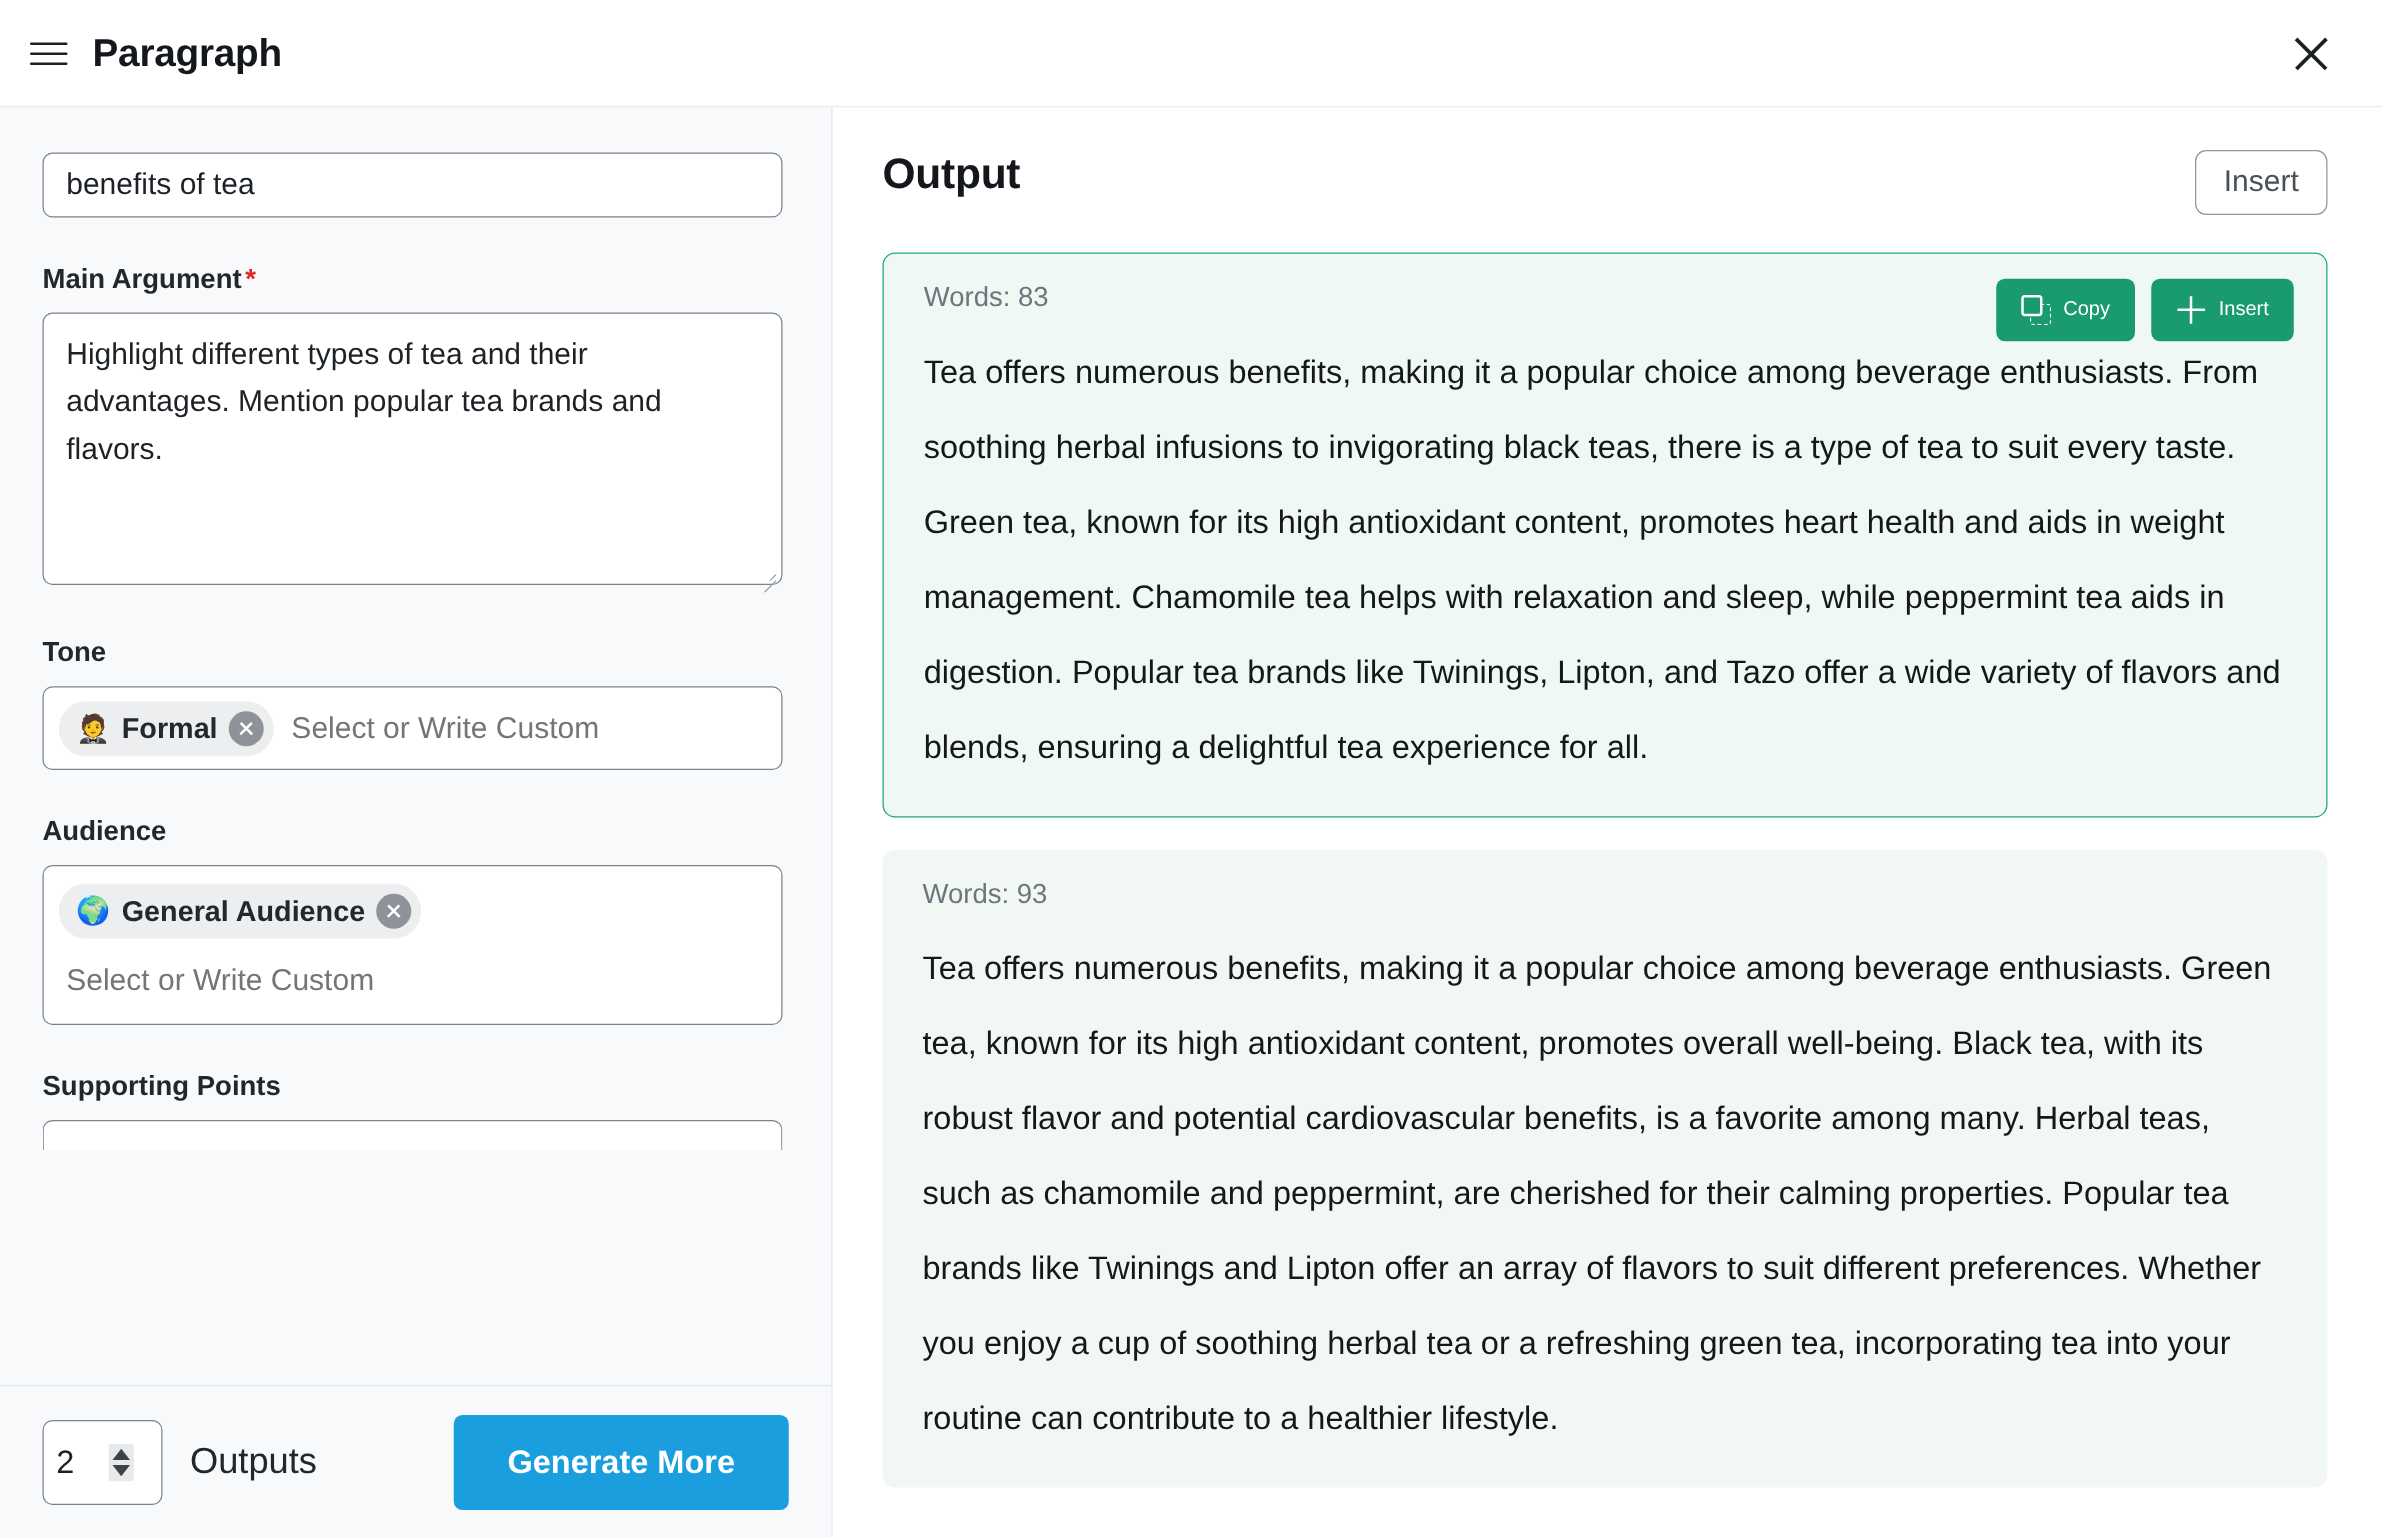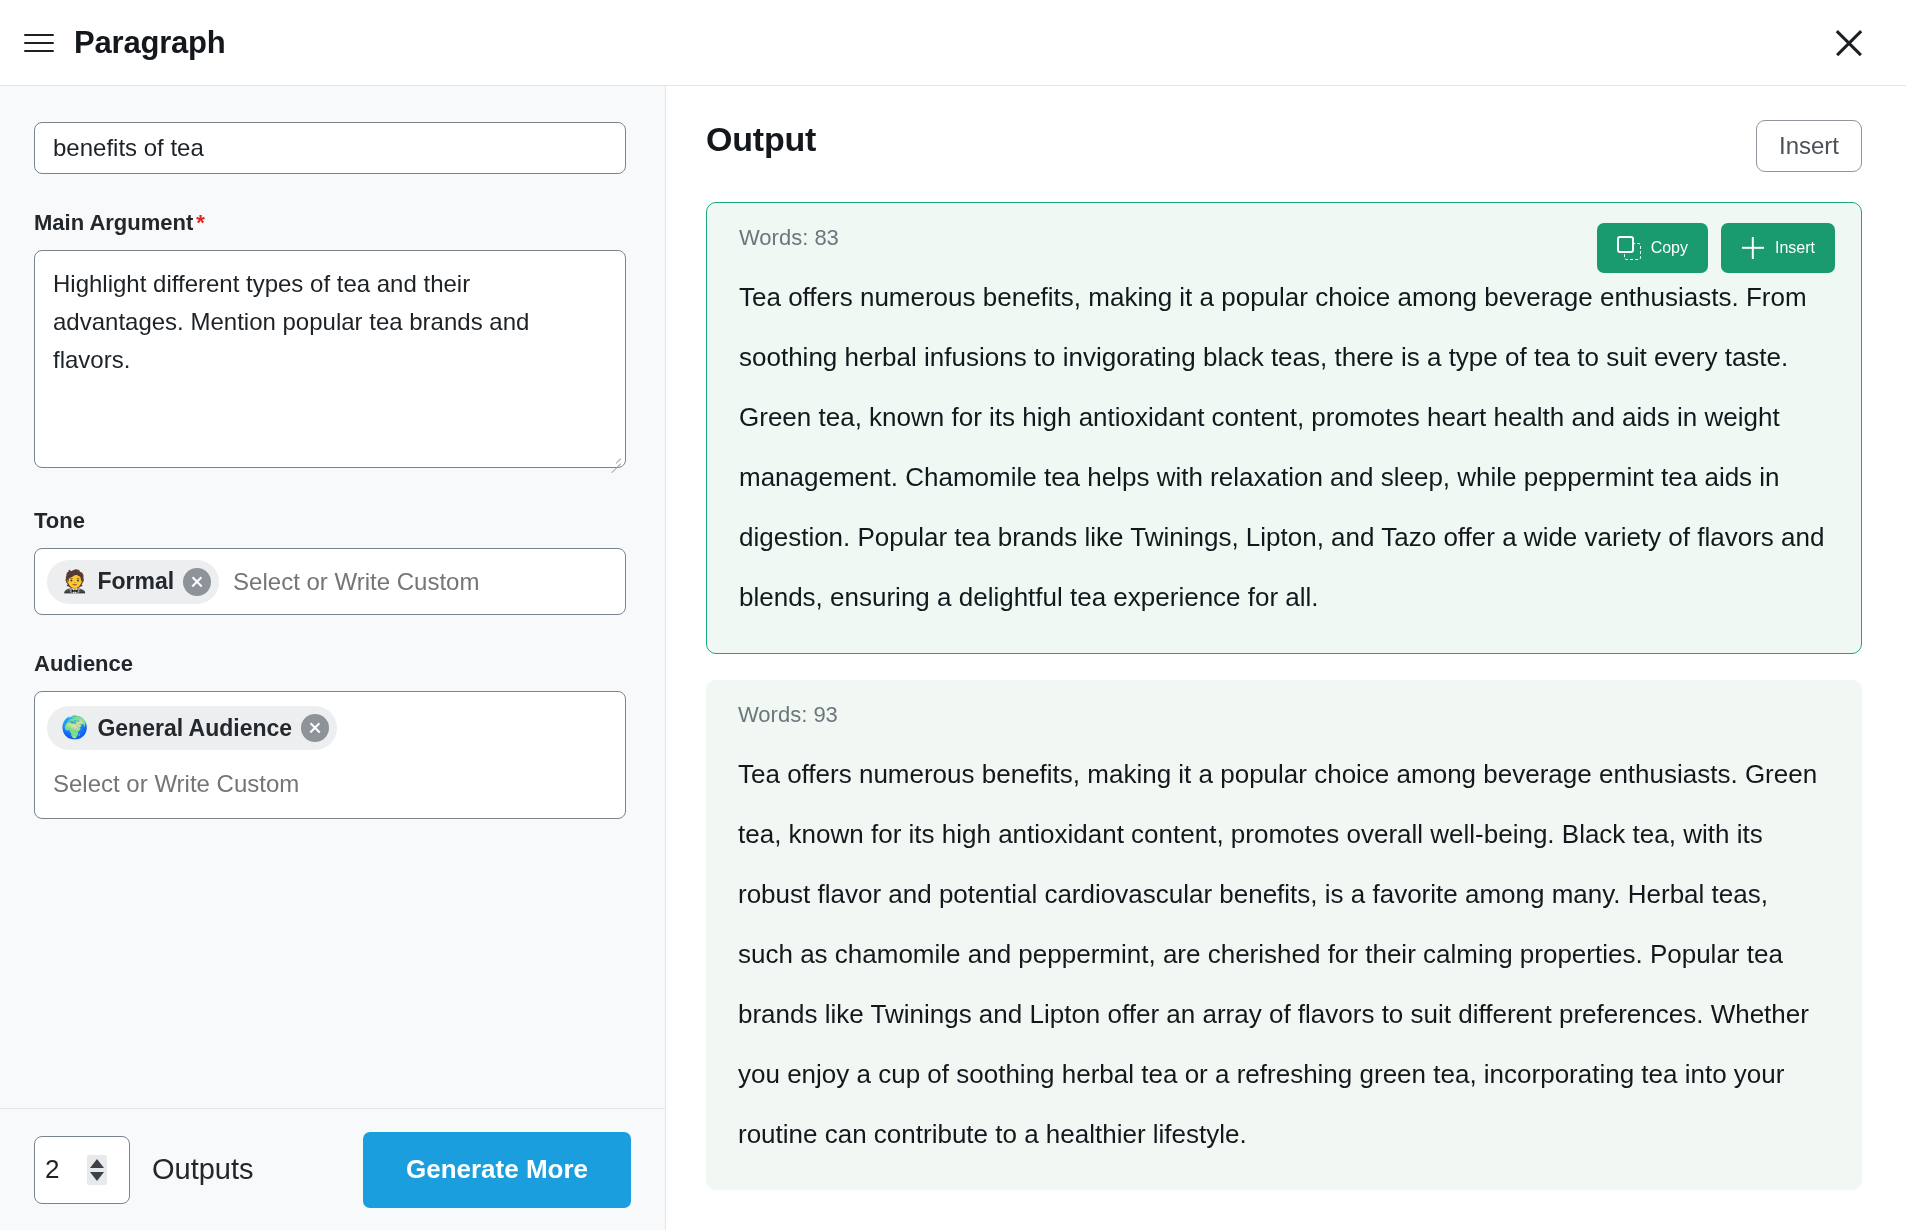--- a/index.html
+++ b/index.html
@@ -291,20 +291,24 @@
           <div class="token-box stacked">
             <span class="chip">
               <span class="chip-emoji">🌍</span>
               <span class="chip-label">General Audience</span>
               <span class="chip-x"></span>
             </span>
             <input class="token-placeholder" placeholder="Select or Write Custom" style="">
           </div>
         </div>
 
+        <div class="field">
+          <label class="field-label">Supporting Points</label>
+          <div class="partial-box"></div>
+        </div>
 
       </div>
 
       <div class="bottom-bar">
         <div class="stepper">
           <input class="stepper-value" value="2" style="">
           <span class="spin">
             <span class="up"></span>
             <span class="down"></span>
           </span>

